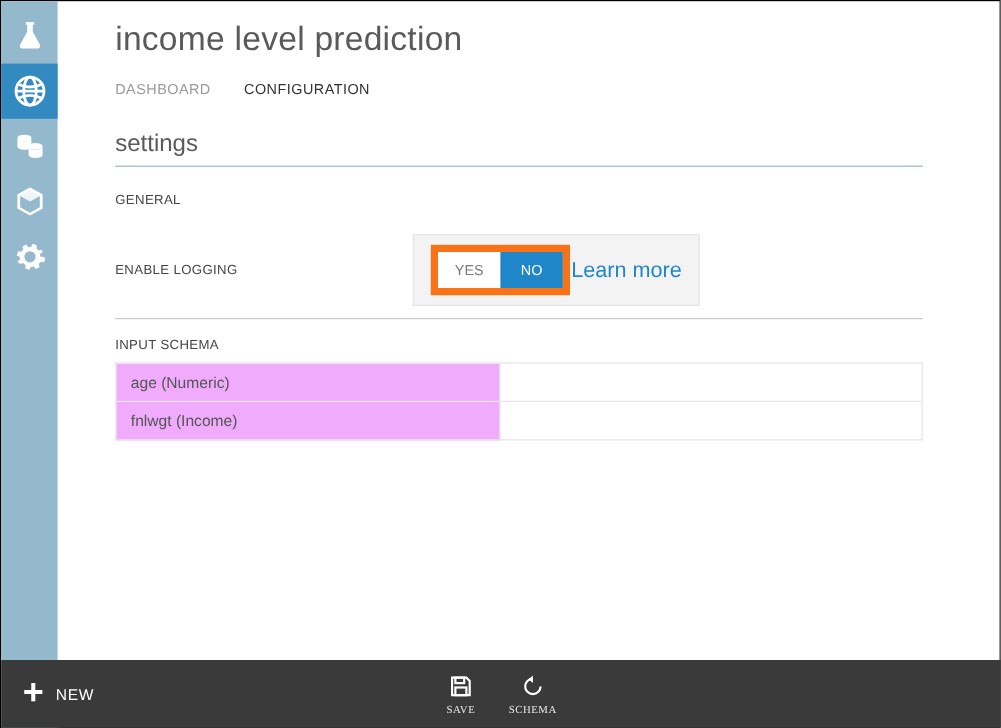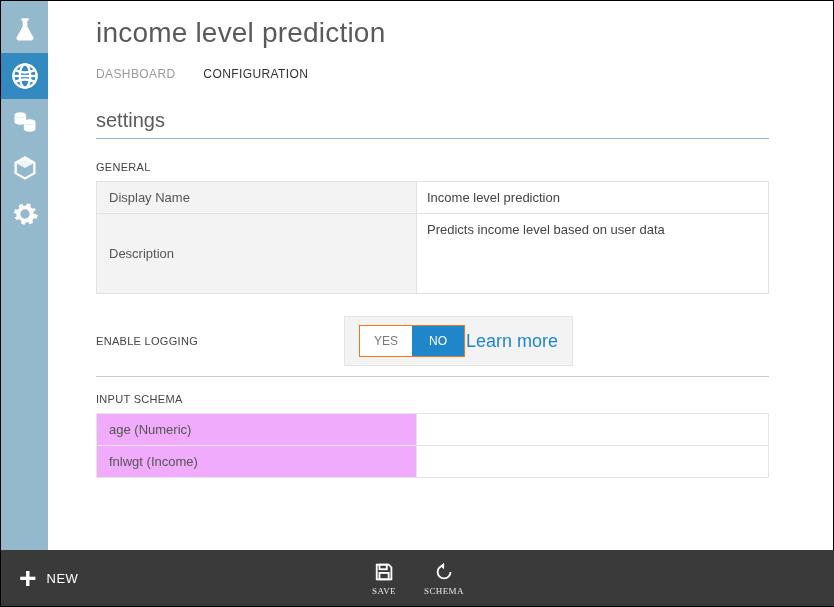--- a/index.html
+++ b/index.html
@@ -26,21 +26,21 @@
   .grid-table td { border: 1px solid #e2e2e2; background: #f4f3f3; font-size: 13px; color: #555; }
   .grid-table td.label-cell { width: 320px; padding: 8px 12px; vertical-align: middle; }
   .grid-table td.input-cell { background: #fff; padding: 0; }
   .grid-table input.text, .grid-table textarea.text { width: 100%; border: none; outline: none; font-family: inherit; font-size: 13px; padding: 8px 10px; background: #fff; color: #444; }
   .grid-table textarea.text { height: 76px; resize: none; }
   .desc-row td.label-cell { height: 78px; }
 
   .logging-row { display: flex; align-items: center; margin-top: 22px; }
   .logging-label { font-size: 11px; color: #444; letter-spacing: 0.3px; width: 248px; }
   .toggle-wrap { display: flex; align-items: center; background: #f4f3f3; border: 1px solid #e5e5e5; padding: 8px 14px; }
-  .toggle { display: flex; border: 1px solid #f97316; }
+  .toggle { display: flex; border: 6px solid #f97316; }
   .toggle button { width: 52px; height: 30px; border: none; background: #fff; color: #7a7a7a; font-size: 12px; cursor: pointer; font-family: inherit; }
   .toggle button.on { background: #1f87c9; color: #fff; }
   .learn { color: #1f87c9; font-size: 18px; margin-left: 1px; text-decoration: none; cursor: pointer; }
 
   .schema-table { width: 100%; border-collapse: collapse; margin-top: 6px; }
   .schema-table td { border: 1px solid #e5e5e5; font-size: 13px; color: #555; }
   .schema-table td.sl { background: #f0abfc; width: 320px; padding: 8px 12px; }
   .schema-table td.sv { background: #fff; }
 
   
@@ -98,32 +98,20 @@
       <h1 class="title">income level prediction</h1>
       <div class="tabs">
         <span class="tab">DASHBOARD</span>
         <span class="tab active">CONFIGURATION</span>
       </div>
 
       <h2 class="section">settings</h2>
       <hr class="hr-blue">
 
       <div class="group-label">GENERAL</div>
-      <table class="grid-table">
-        <tbody>
-            <tr>
-          <td class="label-cell">Display Name</td>
-          <td class="input-cell"><input class="text" type="text" value="Income level prediction" style=""></td>
-        </tr>
-        <tr class="desc-row">
-          <td class="label-cell">Description</td>
-          <td class="input-cell"><textarea class="text" style="">Predicts income level based on user data</textarea></td>
-        </tr>
-      </tbody>
-        </table>
 
       <div class="logging-row">
         <div class="logging-label">ENABLE LOGGING</div>
         <div class="toggle-wrap">
           <div class="toggle">
             <button>YES</button>
             <button class="on">NO</button>
           </div>
           <a class="learn">Learn more</a>
         </div>

